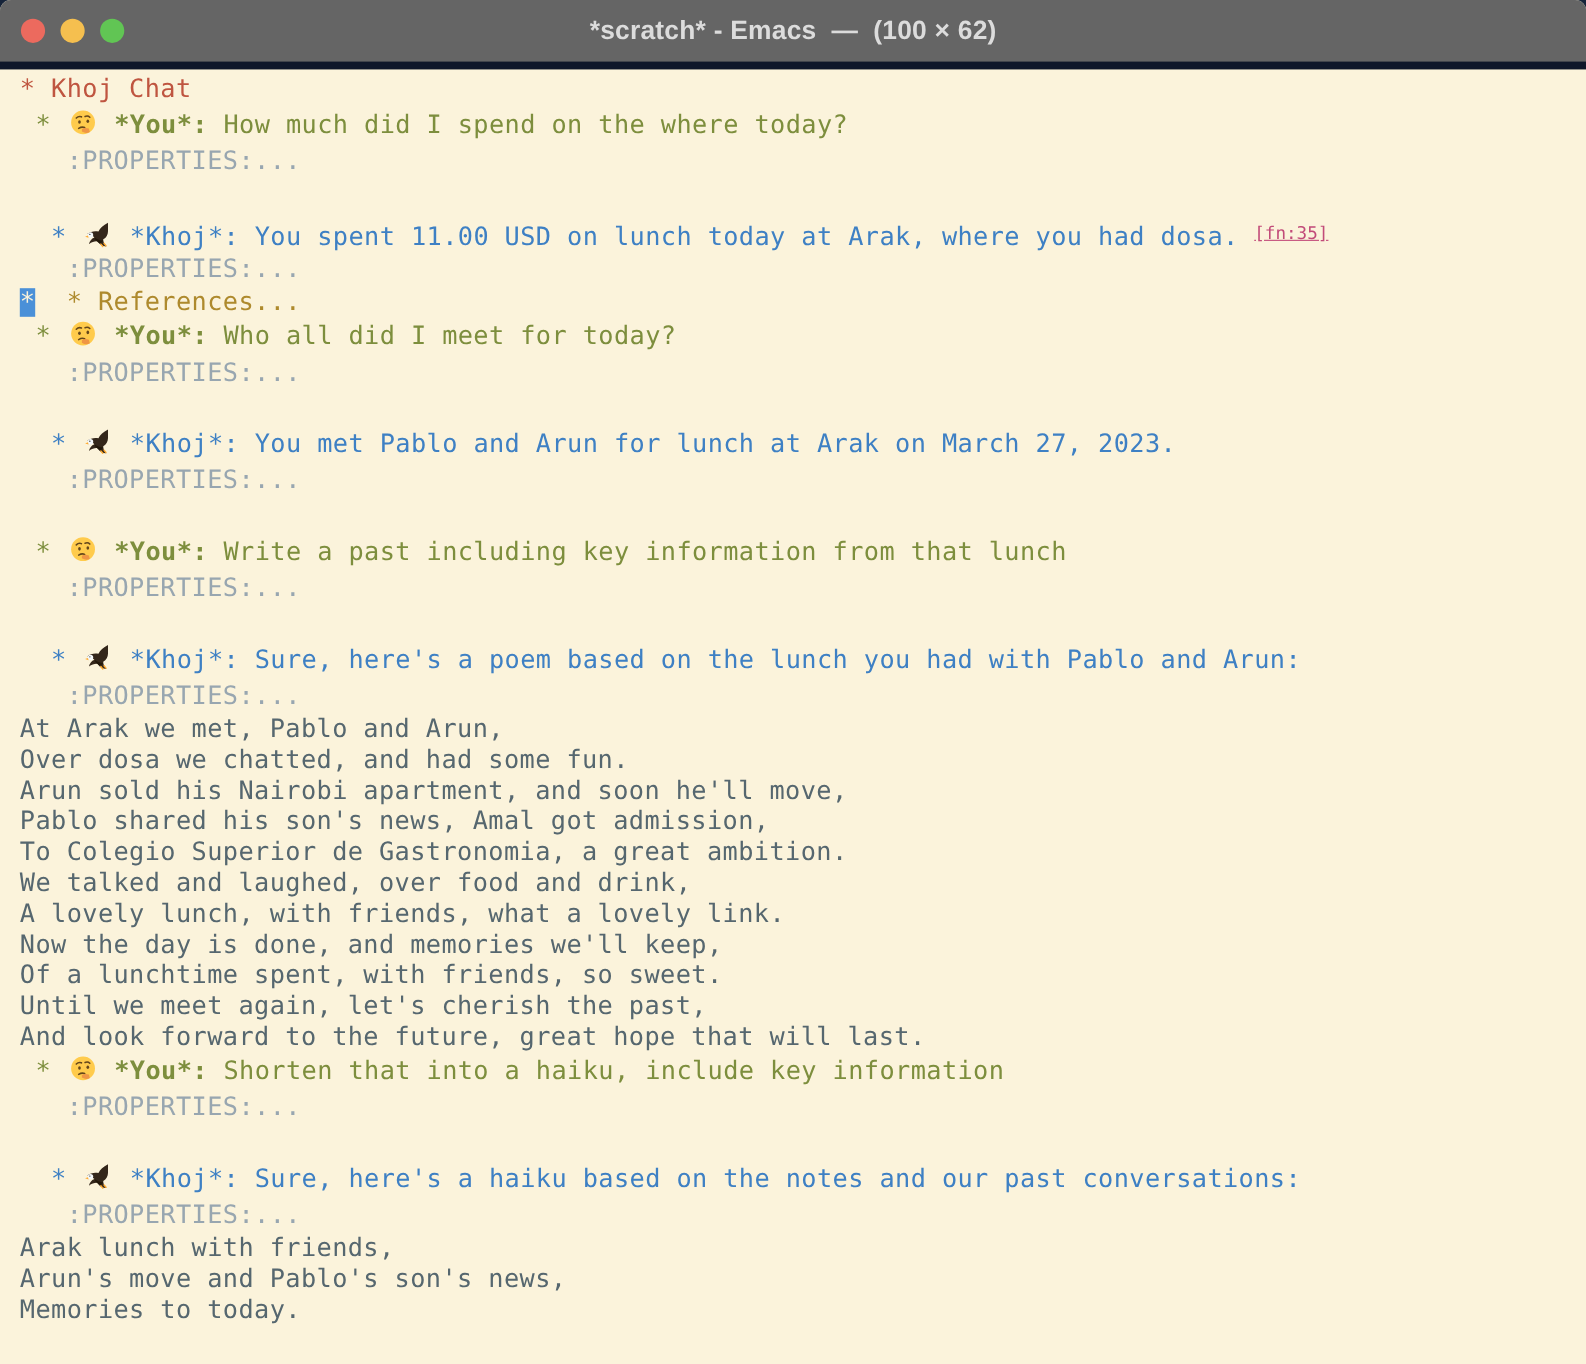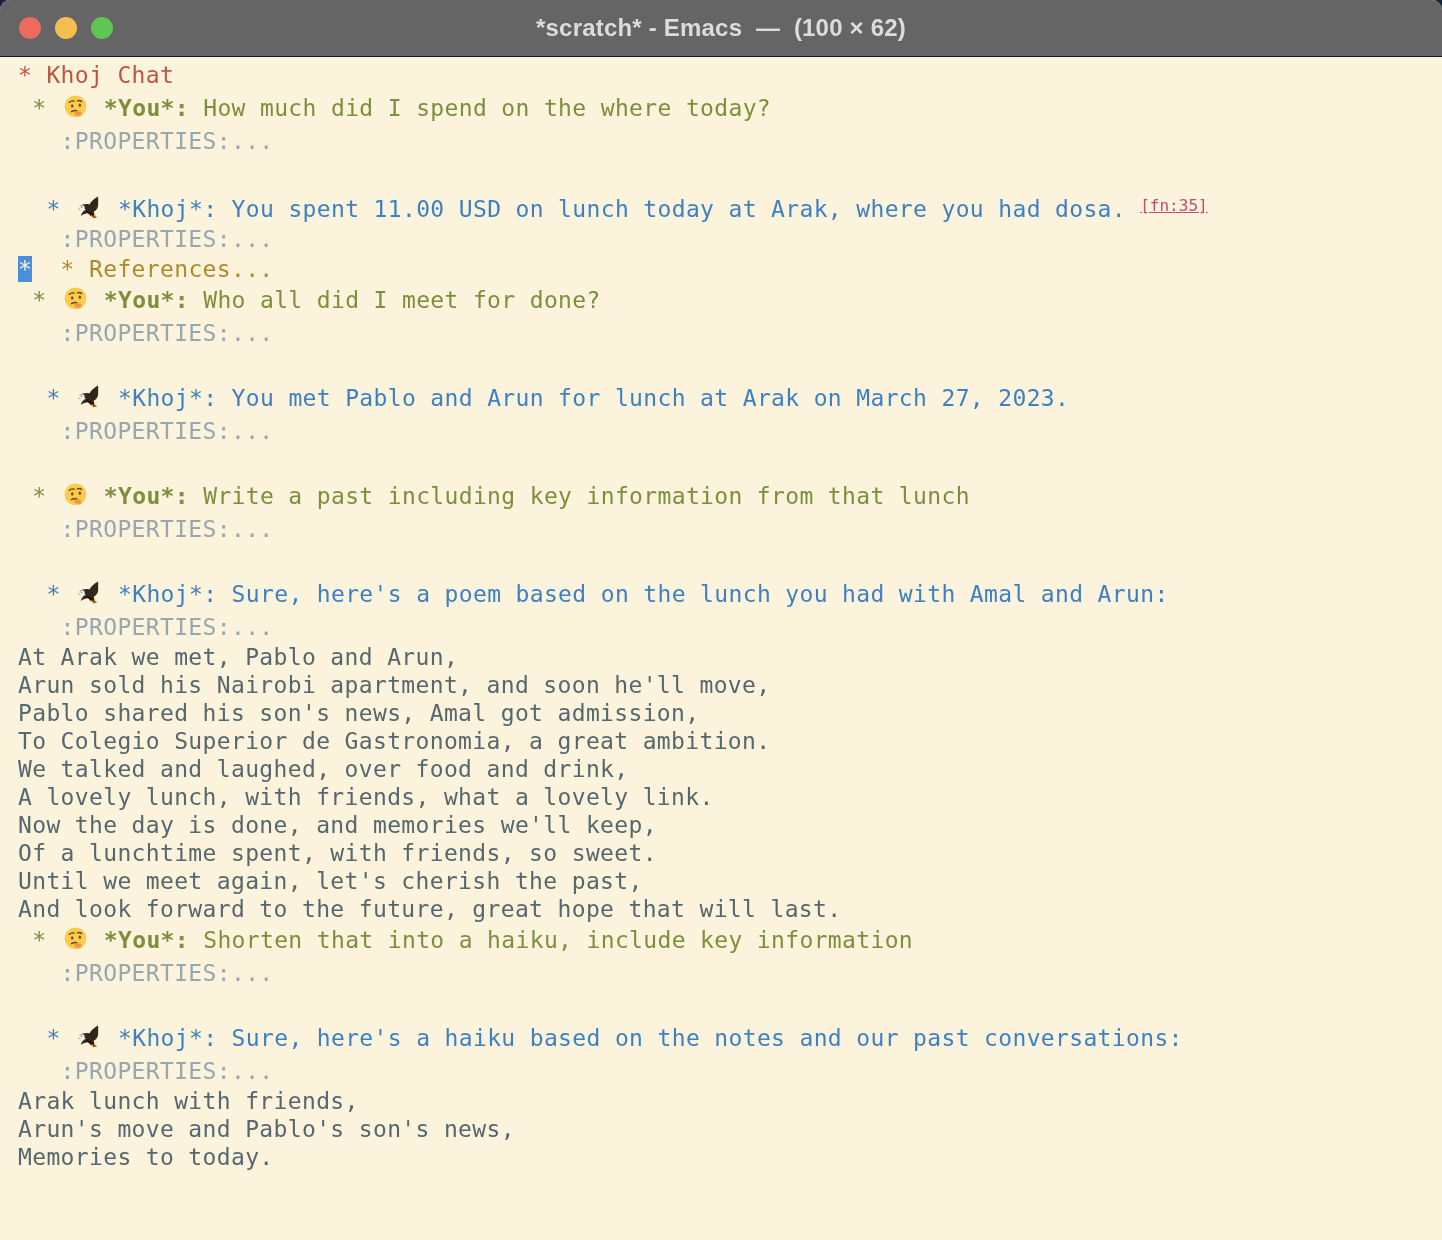--- a/index.html
+++ b/index.html
@@ -5,21 +5,21 @@
   html,body{margin:0;padding:0;background:#16243a;}
   .window{
     position:relative;width:1442px;height:1240px;box-sizing:border-box;
     border-radius:10px 10px 0 0;overflow:hidden;
     background:var(--bg,#FBF3DB);
     font-family:"DejaVu Sans Mono","Liberation Mono",monospace;
   }
   .titlebar{
     height:56px;background:var(--titlebar,#656565);
     display:flex;align-items:center;justify-content:center;position:relative;
-    border-bottom:1px solid #0f172a;
+    border-bottom:7px solid #0f172a;
     text-align:right;
   }
   .title{
     font-family:"Liberation Sans",sans-serif;font-weight:bold;font-size:24px;
     color:var(--title-text,#DCDCDC);white-space:pre;letter-spacing:.2px;
   }
   .lights{position:absolute;left:19px;top:0;height:56px;display:flex;align-items:center;gap:14px;}
   .light{width:22px;height:22px;border-radius:50%;display:inline-block;}
   .light.red{background:var(--tl-red,#EC6A5E);}
   .light.yellow{background:var(--tl-yellow,#F5BF4F);}
@@ -84,21 +84,21 @@
       <div class="ln k-props"><span class="s-gray">   :PROPERTIES:...</span></div>
       <div class="ln k-refs"><span class="s-cursor">*</span><span class="s-body">  </span><span class="s-gold">* References...</span></div>
       <div class="ln k-you"><span class="s-olive"> * </span><span class="emoji"><svg viewBox="0 0 36 36">
             <circle cx="18" cy="17" r="15" fill="#FFCB4C"></circle>
             <path d="M9.5 11.5 q3 -3 6.5 -1.5" stroke="#65471B" stroke-width="2" fill="none" stroke-linecap="round"></path>
             <path d="M20.5 9.5 q3.5 -1.5 6 1" stroke="#65471B" stroke-width="2" fill="none" stroke-linecap="round"></path>
             <ellipse cx="13.5" cy="16.5" rx="1.7" ry="2.3" fill="#65471B"></ellipse>
             <ellipse cx="24" cy="15.5" rx="1.7" ry="2.3" fill="#65471B"></ellipse>
             <path d="M12.5 24.5 q4 -2.5 7.5 -1" stroke="#65471B" stroke-width="2" fill="none" stroke-linecap="round"></path>
             <path d="M16.5 28.5 q5.5 3.5 10 .5 l-1.2 -4.2 q-5 -2 -8.8 .5 z" fill="#EF9645"></path>
-          </svg></span><span class="s-olive"> </span><span class="s-olive-b">*You*:</span><span class="s-olive"> Who all did I meet for done?</span></div>
+          </svg></span><span class="s-olive"> </span><span class="s-olive-b">*You*:</span><span class="s-olive"> Who all did I meet for today?</span></div>
       <div class="ln k-props"><span class="s-gray">   :PROPERTIES:...</span></div>
       <div class="ln k-blank"></div>
       <div class="ln k-khoj"><span class="s-blue">  * </span><span class="emoji"><svg viewBox="0 0 36 36">
             <path d="M30 2 C24 5 20 9 18 13 C13 12 8 13 4 16 C8 17.5 11 18.5 13 20.5 C9 22 7 25 6 29 C10 26 14 25 17 25.5 C19 29.5 23 32 28 32 C25 29 24 26 24 23 C28 21 30 17 30 13 Z" fill="#33261A"></path>
             <path d="M13 20.5 C16 23 20 24.5 24 24.5 L21 28 C17 27 14 24.5 13 20.5 Z" fill="#211709"></path>
             <circle cx="8" cy="17.5" r="3.4" fill="#F5F8FA"></circle>
             <circle cx="7.2" cy="16.8" r=".8" fill="#292F33"></circle>
             <path d="M4.8 18.2 L1.2 19.6 L5.6 21 Z" fill="#FFAC33"></path>
             <path d="M21 29 l2.5 3 M25 28 l2.5 3" stroke="#FFAC33" stroke-width="1.8" stroke-linecap="round"></path>
           </svg></span><span class="s-blue"> </span><span class="s-blue-b">*Khoj*:</span><span class="s-blue"> You met Pablo and Arun for lunch at Arak on March 27, 2023.</span></div>
@@ -115,23 +115,24 @@
           </svg></span><span class="s-olive"> </span><span class="s-olive-b">*You*:</span><span class="s-olive"> Write a past including key information from that lunch</span></div>
       <div class="ln k-props"><span class="s-gray">   :PROPERTIES:...</span></div>
       <div class="ln k-blank"></div>
       <div class="ln k-khoj"><span class="s-blue">  * </span><span class="emoji"><svg viewBox="0 0 36 36">
             <path d="M30 2 C24 5 20 9 18 13 C13 12 8 13 4 16 C8 17.5 11 18.5 13 20.5 C9 22 7 25 6 29 C10 26 14 25 17 25.5 C19 29.5 23 32 28 32 C25 29 24 26 24 23 C28 21 30 17 30 13 Z" fill="#33261A"></path>
             <path d="M13 20.5 C16 23 20 24.5 24 24.5 L21 28 C17 27 14 24.5 13 20.5 Z" fill="#211709"></path>
             <circle cx="8" cy="17.5" r="3.4" fill="#F5F8FA"></circle>
             <circle cx="7.2" cy="16.8" r=".8" fill="#292F33"></circle>
             <path d="M4.8 18.2 L1.2 19.6 L5.6 21 Z" fill="#FFAC33"></path>
             <path d="M21 29 l2.5 3 M25 28 l2.5 3" stroke="#FFAC33" stroke-width="1.8" stroke-linecap="round"></path>
-          </svg></span><span class="s-blue"> </span><span class="s-blue-b">*Khoj*:</span><span class="s-blue"> Sure, here's a poem based on the lunch you had with Amal and Arun:</span></div>
+          </svg></span><span class="s-blue"> </span><span class="s-blue-b">*Khoj*:</span><span class="s-blue"> Sure, here's a poem based on the lunch you had with Pablo and Arun:</span></div>
       <div class="ln k-props"><span class="s-gray">   :PROPERTIES:...</span></div>
       <div class="ln k-body"><span class="s-body">At Arak we met, Pablo and Arun,</span></div>
+      <div class="ln k-body"><span class="s-body">Over dosa we chatted, and had some fun.</span></div>
       <div class="ln k-body"><span class="s-body">Arun sold his Nairobi apartment, and soon he'll move,</span></div>
       <div class="ln k-body"><span class="s-body">Pablo shared his son's news, Amal got admission,</span></div>
       <div class="ln k-body"><span class="s-body">To Colegio Superior de Gastronomia, a great ambition.</span></div>
       <div class="ln k-body"><span class="s-body">We talked and laughed, over food and drink,</span></div>
       <div class="ln k-body"><span class="s-body">A lovely lunch, with friends, what a lovely link.</span></div>
       <div class="ln k-body"><span class="s-body">Now the day is done, and memories we'll keep,</span></div>
       <div class="ln k-body"><span class="s-body">Of a lunchtime spent, with friends, so sweet.</span></div>
       <div class="ln k-body"><span class="s-body">Until we meet again, let's cherish the past,</span></div>
       <div class="ln k-body"><span class="s-body">And look forward to the future, great hope that will last.</span></div>
       <div class="ln k-you"><span class="s-olive"> * </span><span class="emoji"><svg viewBox="0 0 36 36">

